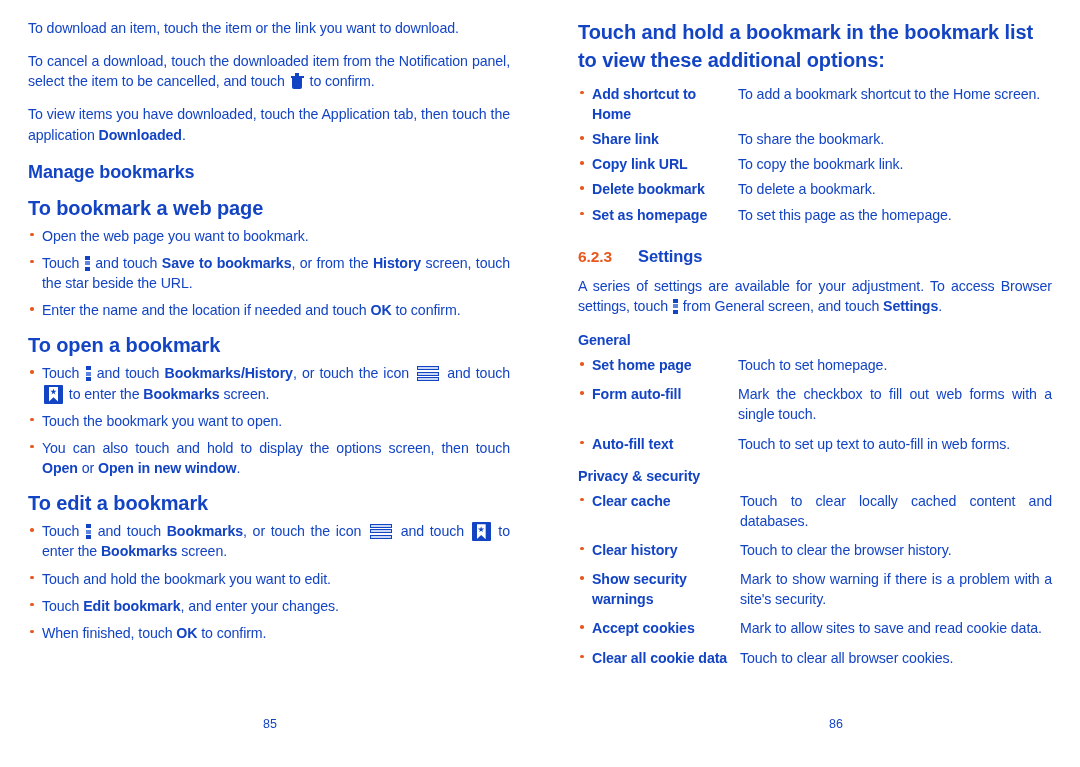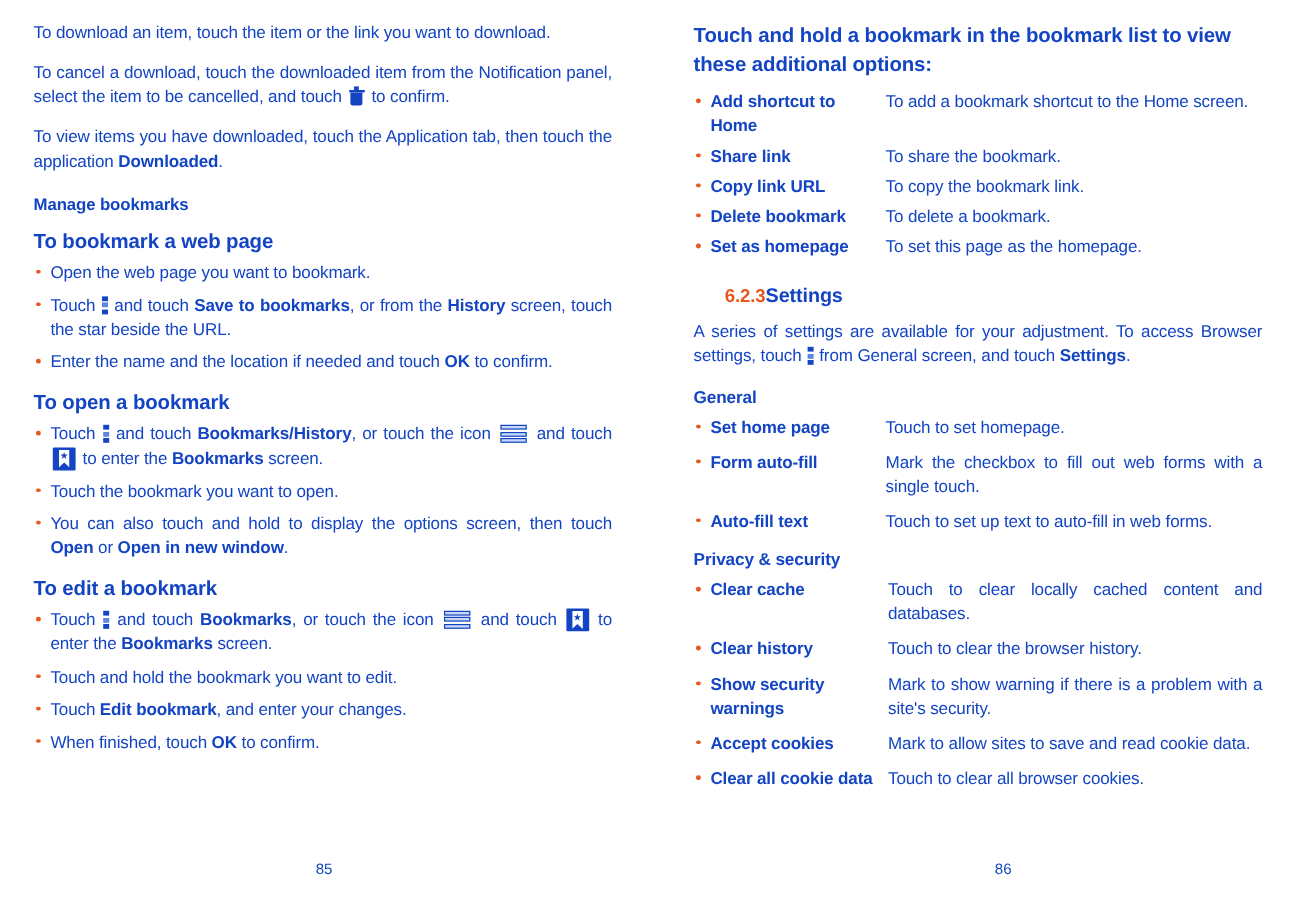--- a/index.html
+++ b/index.html
@@ -49,28 +49,28 @@
   p.body {
     font-size: 14.2px;
     line-height: 1.42;
     margin: 0 0 13px 0;
     text-align: justify;
     color: #1344c4;
     letter-spacing: -0.1px;
   }
 
   h2.section {
-    font-size: 14px;
+    font-size: 18px;
     font-weight: bold;
     margin: 17px 0 14px 0;
     color: #1344c4;
     letter-spacing: -0.1px;
   }
   h3.sub {
-    font-size: 17px;
+    font-size: 20px;
     font-weight: bold;
     margin: 12px 0 6px 0;
     color: #1344c4;
     letter-spacing: -0.1px;
   }
   h3.sub.tight { margin-top: 14px; }
 
   ul.bl {
     list-style: none;
     margin: 0;
@@ -151,21 +151,20 @@
     margin: 14px 0 7px 0;
     letter-spacing: -0.1px;
   }
   h4.grp.first { margin-top: 16px; }
 
   .numhead {
     margin: 22px 0 10px 0;
     display: flex;
     align-items: baseline;
     letter-spacing: -0.1px;
-    text-align: right;
   }
   .numhead .num {
     color: #e8581e;
     font-weight: bold;
     font-size: 15.5px;
     width: 60px;
     flex: 0 0 60px;
   }
   .numhead .ttl {
     color: #1344c4;

